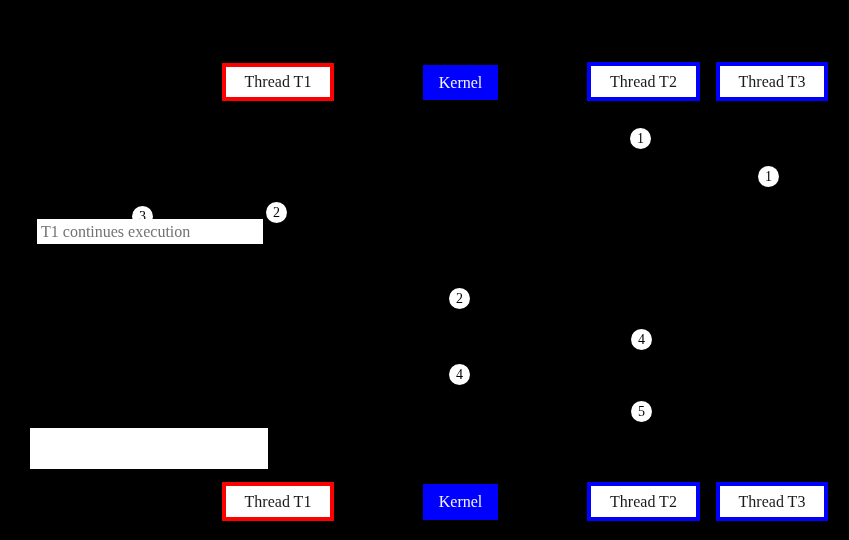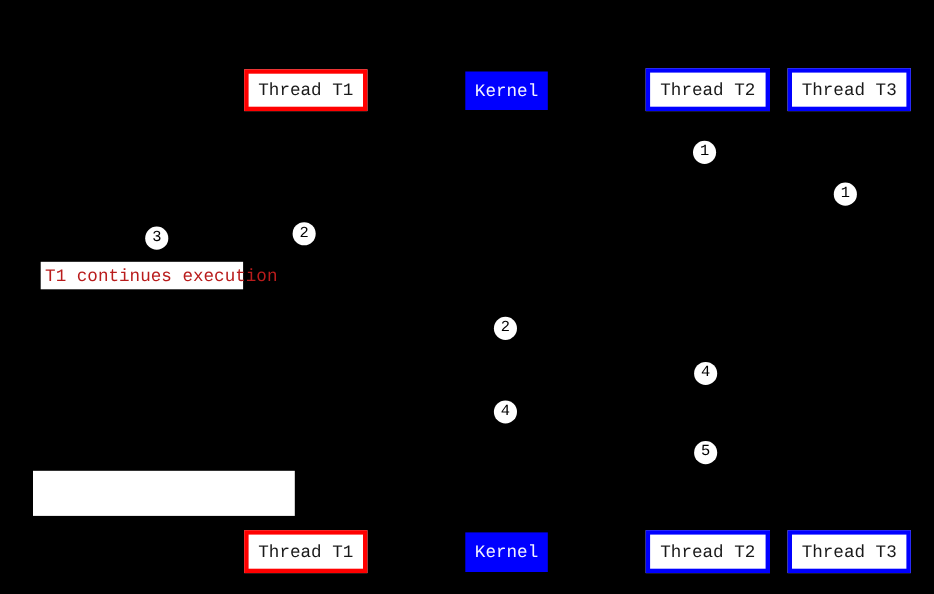--- a/index.html
+++ b/index.html
@@ -3,21 +3,21 @@
 <meta charset="utf-8">
 <style>
   html, body { margin: 0; padding: 0; }
   body { background: #000; }
   .stage {
     position: relative;
     width: 849px;
     height: 540px;
     background: var(--background, #000000);
     overflow: hidden;
-    font-family: Liberation Mono, monospace;
+    font-family: Liberation Serif, serif;
   }
   .actor {
     position: absolute;
     box-sizing: border-box;
     display: flex;
     align-items: center;
     justify-content: center;
     background: var(--box-bg, #ffffff);
     color: var(--text, #1a1a1a);
     font-size: 16px;
@@ -36,24 +36,24 @@
   .t2-top  { left: 587px; top: 62px;  width: 113px; height: 39px; }
   .t3-top  { left: 716px; top: 62px;  width: 112px; height: 39px; }
   
   .t1-bot  { left: 222px; top: 482px; width: 112px; height: 39px; }
   .k-bot   { left: 423px; top: 484px; width: 75px;  height: 36px; }
   .t2-bot  { left: 587px; top: 482px; width: 113px; height: 39px; }
   .t3-bot  { left: 716px; top: 482px; width: 112px; height: 39px; }
 
   .note {
     position: absolute;
-    left: 37px; top: 238px; width: 184px; height: 25px;
+    left: 37px; top: 219px; width: 226px; height: 25px;
     box-sizing: border-box;
     background: var(--box-bg, #ffffff);
-    color: #b91c1c;
+    color: #737373;
     font-size: 16px;
     display: flex;
     align-items: center;
     padding-left: 4px;
     white-space: nowrap;
   }
   .blank-box {
     position: absolute;
     left: 30px; top: 428px; width: 238px; height: 41px;
     background: var(--box-bg, #ffffff);

